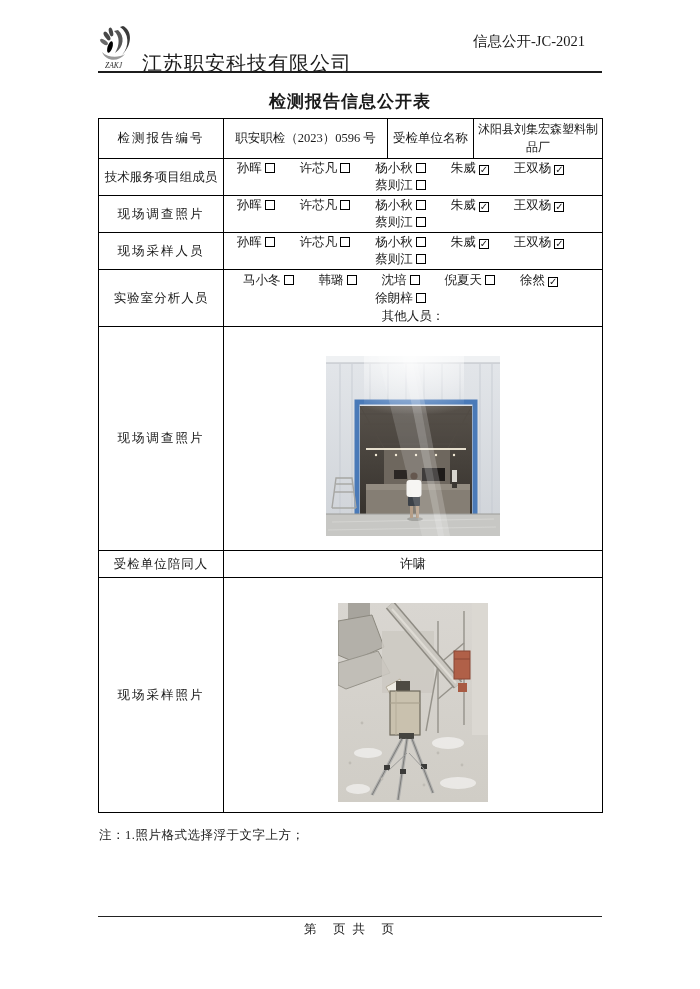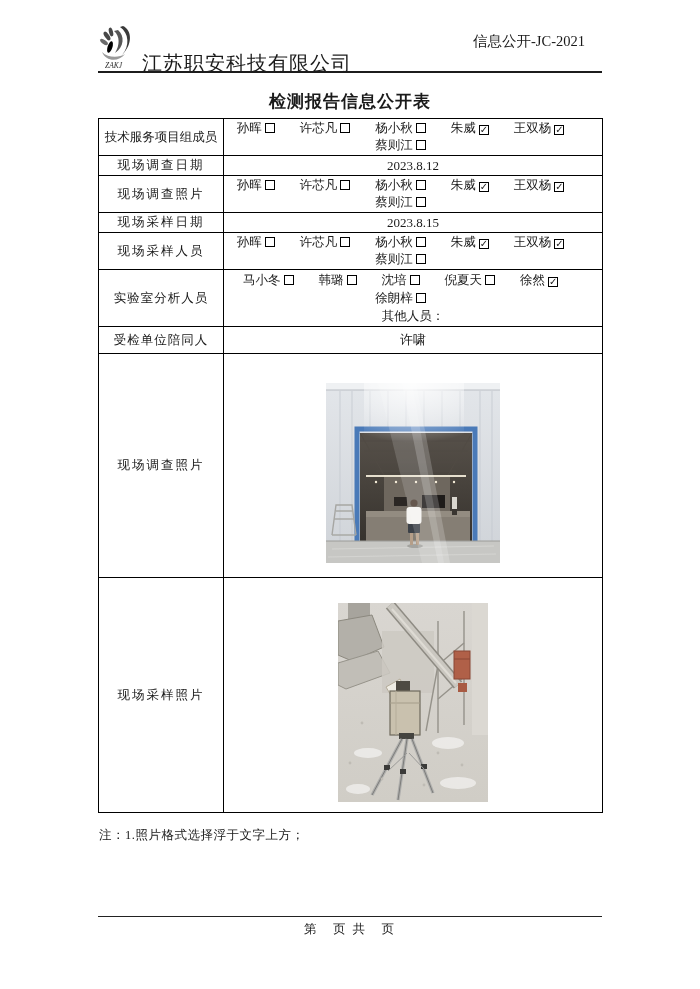--- a/index.html
+++ b/index.html
@@ -75,58 +75,51 @@
 
 <table class="form">
   <colgroup>
       <col style="width:125px">
       <col style="width:164px">
       <col style="width:86px">
       <col style="width:129px">
     </colgroup>
 
   <tbody>
+      <tr style="height:40px">
+    <td class="lbl">检测报告编号</td>
+    <td>职安职检（2023）0596 号</td>
+    <td class="lbl-tight">受检单位名称</td>
+    <td class="two-line" style="font-size:12px">沭阳县刘集宏森塑料制品厂</td>
+  </tr>
 
 
   <tr style="height:21px">
     <td class="lbl-tight">技术服务项目组成员</td>
     <td class="left" colspan="3"><span class="person"><span>孙晖</span><span class="cb"></span></span><span class="person"><span>许芯凡</span><span class="cb"></span></span><span class="person"><span>杨小秋</span><span class="cb"></span></span><span class="person"><span>朱威</span><span class="cb">✓</span></span><span class="person"><span>王双杨</span><span class="cb">✓</span></span><span class="person"><span>蔡则江</span><span class="cb"></span></span></td>
   </tr>
 
-  <tr style="height:20px">
-    <td class="lbl">现场调查日期</td>
-    <td colspan="3" style="font-size:13px">2023.8.12</td>
-  </tr>
 
   <tr style="height:20px">
     <td class="lbl">现场调查照片</td>
     <td class="left" colspan="3"><span class="person"><span>孙晖</span><span class="cb"></span></span><span class="person"><span>许芯凡</span><span class="cb"></span></span><span class="person"><span>杨小秋</span><span class="cb"></span></span><span class="person"><span>朱威</span><span class="cb">✓</span></span><span class="person"><span>王双杨</span><span class="cb">✓</span></span><span class="person"><span>蔡则江</span><span class="cb"></span></span></td>
   </tr>
 
-  <tr style="height:20px">
-    <td class="lbl">现场采样日期</td>
-    <td colspan="3" style="font-size:13px">2023.8.15</td>
-  </tr>
 
   <tr style="height:20px">
     <td class="lbl">现场采样人员</td>
     <td class="left" colspan="3"><span class="person"><span>孙晖</span><span class="cb"></span></span><span class="person"><span>许芯凡</span><span class="cb"></span></span><span class="person"><span>杨小秋</span><span class="cb"></span></span><span class="person"><span>朱威</span><span class="cb">✓</span></span><span class="person"><span>王双杨</span><span class="cb">✓</span></span><span class="person"><span>蔡则江</span><span class="cb"></span></span></td>
   </tr>
 
   <tr style="height:38px">
     <td class="lbl-mid">实验室分析人员</td>
     <td class="left lab-cell" colspan="3">
       <div><span class="person"><span>马小冬</span><span class="cb"></span></span><span class="person"><span>韩璐</span><span class="cb"></span></span><span class="person"><span>沈培</span><span class="cb"></span></span><span class="person"><span>倪夏天</span><span class="cb"></span></span><span class="person"><span>徐然</span><span class="cb">✓</span></span><span class="person"><span>徐朗梓</span><span class="cb"></span></span></div>
       <div>其他人员：</div>
     </td>
-  </tr>
-
-  <tr style="height:27px">
-    <td class="lbl-mid">受检单位陪同人</td>
-    <td colspan="3" style="font-size:13px">许啸</td>
   </tr>
 
   <tr style="height:224px">
     <td class="lbl">现场调查照片</td>
     <td colspan="3" class="photo-cell">
       <svg class="photo1" width="174" height="180" viewBox="0 0 174 180">
         <defs>
           <linearGradient id="wall" x1="0" y1="0" x2="0" y2="1">
             <stop offset="0" stop-color="#e3e6ea"></stop>
                 <stop offset="1" stop-color="#cfd3d8"></stop>
@@ -198,20 +191,25 @@
         <rect x="82" y="139" width="12" height="11" rx="1" fill="#3c4148"></rect>
         <rect x="80.5" y="124" width="15" height="17" rx="3" fill="#f5f4f1"></rect>
         <circle cx="88" cy="120" r="3.6" fill="#4a3a30"></circle>
         <polygon points="52,0 86,0 118,180 96,180" fill="#ffffff" opacity="0.15"></polygon>
         <polygon points="76,0 90,0 124,180 112,180" fill="#ffffff" opacity="0.2"></polygon>
         <rect x="38" y="0" width="100" height="60" fill="url(#glow)"></rect>
       </svg>
     </td>
   </tr>
 
+  <tr style="height:27px">
+    <td class="lbl-mid">受检单位陪同人</td>
+    <td colspan="3" style="font-size:13px">许啸</td>
+  </tr>
+
   <tr style="height:235px">
     <td class="lbl">现场采样照片</td>
     <td colspan="3" class="photo-cell">
       <svg class="photo2" width="150" height="199" viewBox="0 0 150 199">
         <defs>
           <linearGradient id="dust" x1="0" y1="0" x2="0" y2="1">
             <stop offset="0" stop-color="#d9d6d1"></stop>
                 <stop offset="1" stop-color="#d0cdc6"></stop>
           </linearGradient>
         </defs>

